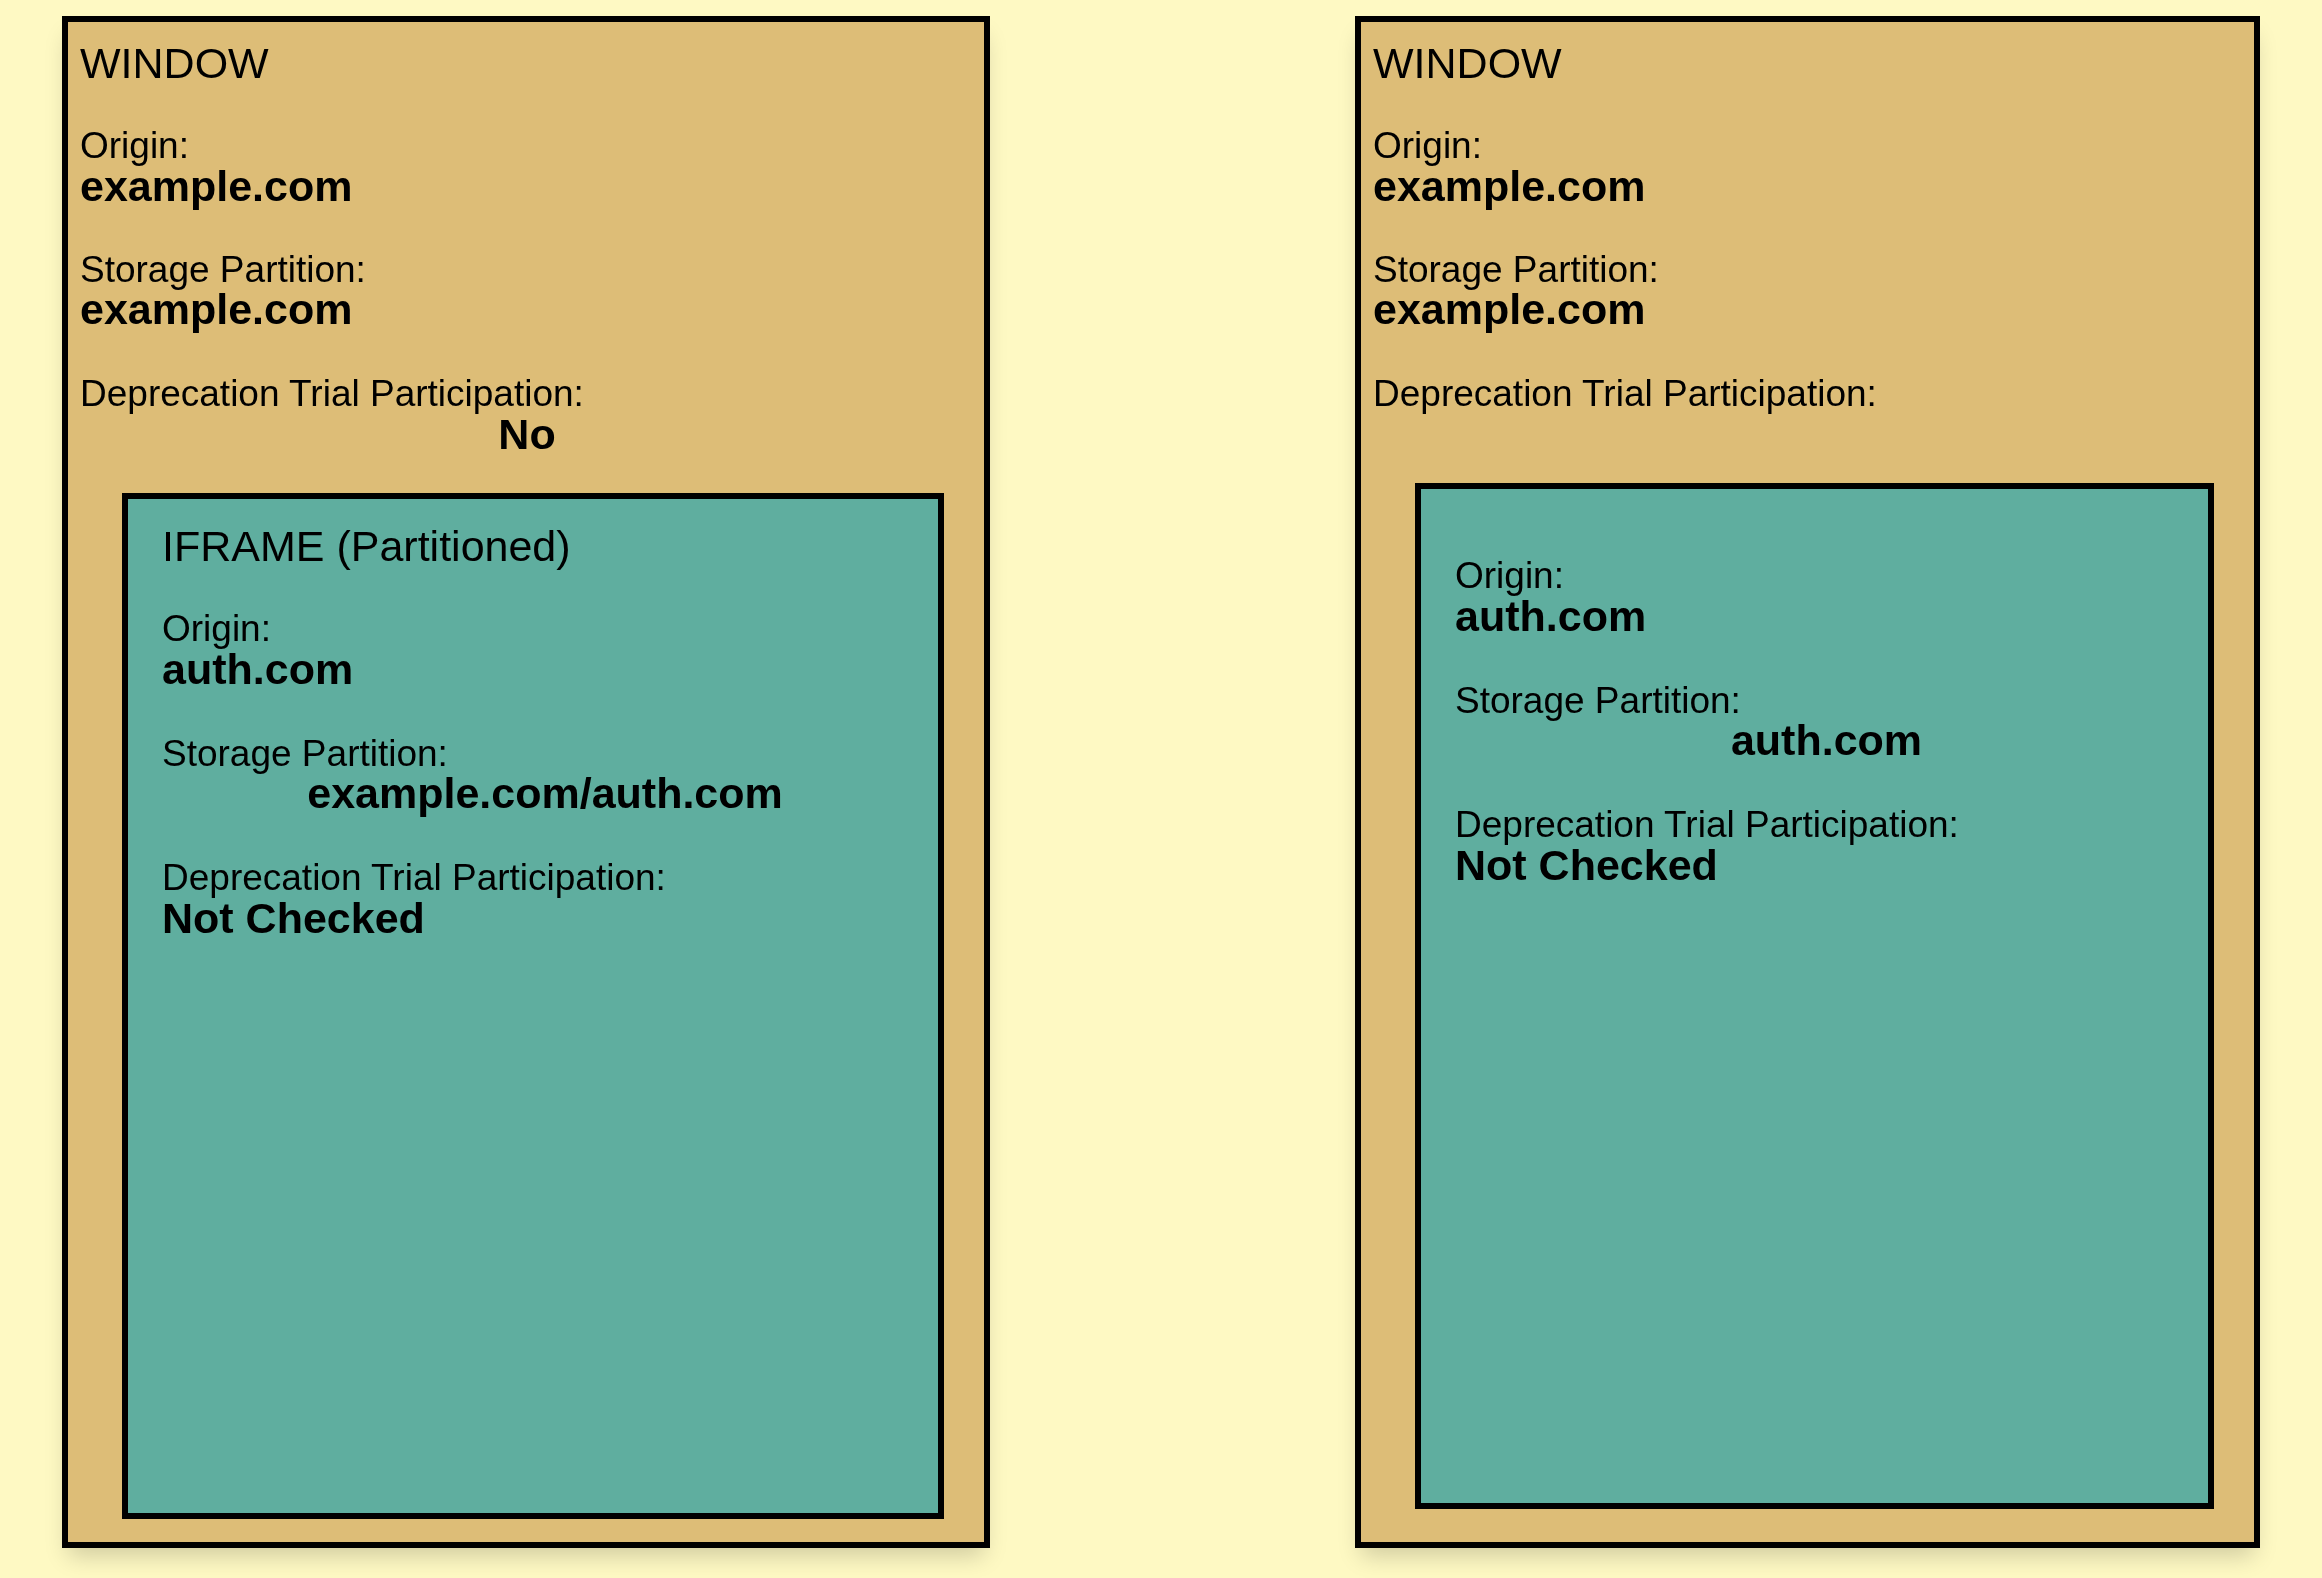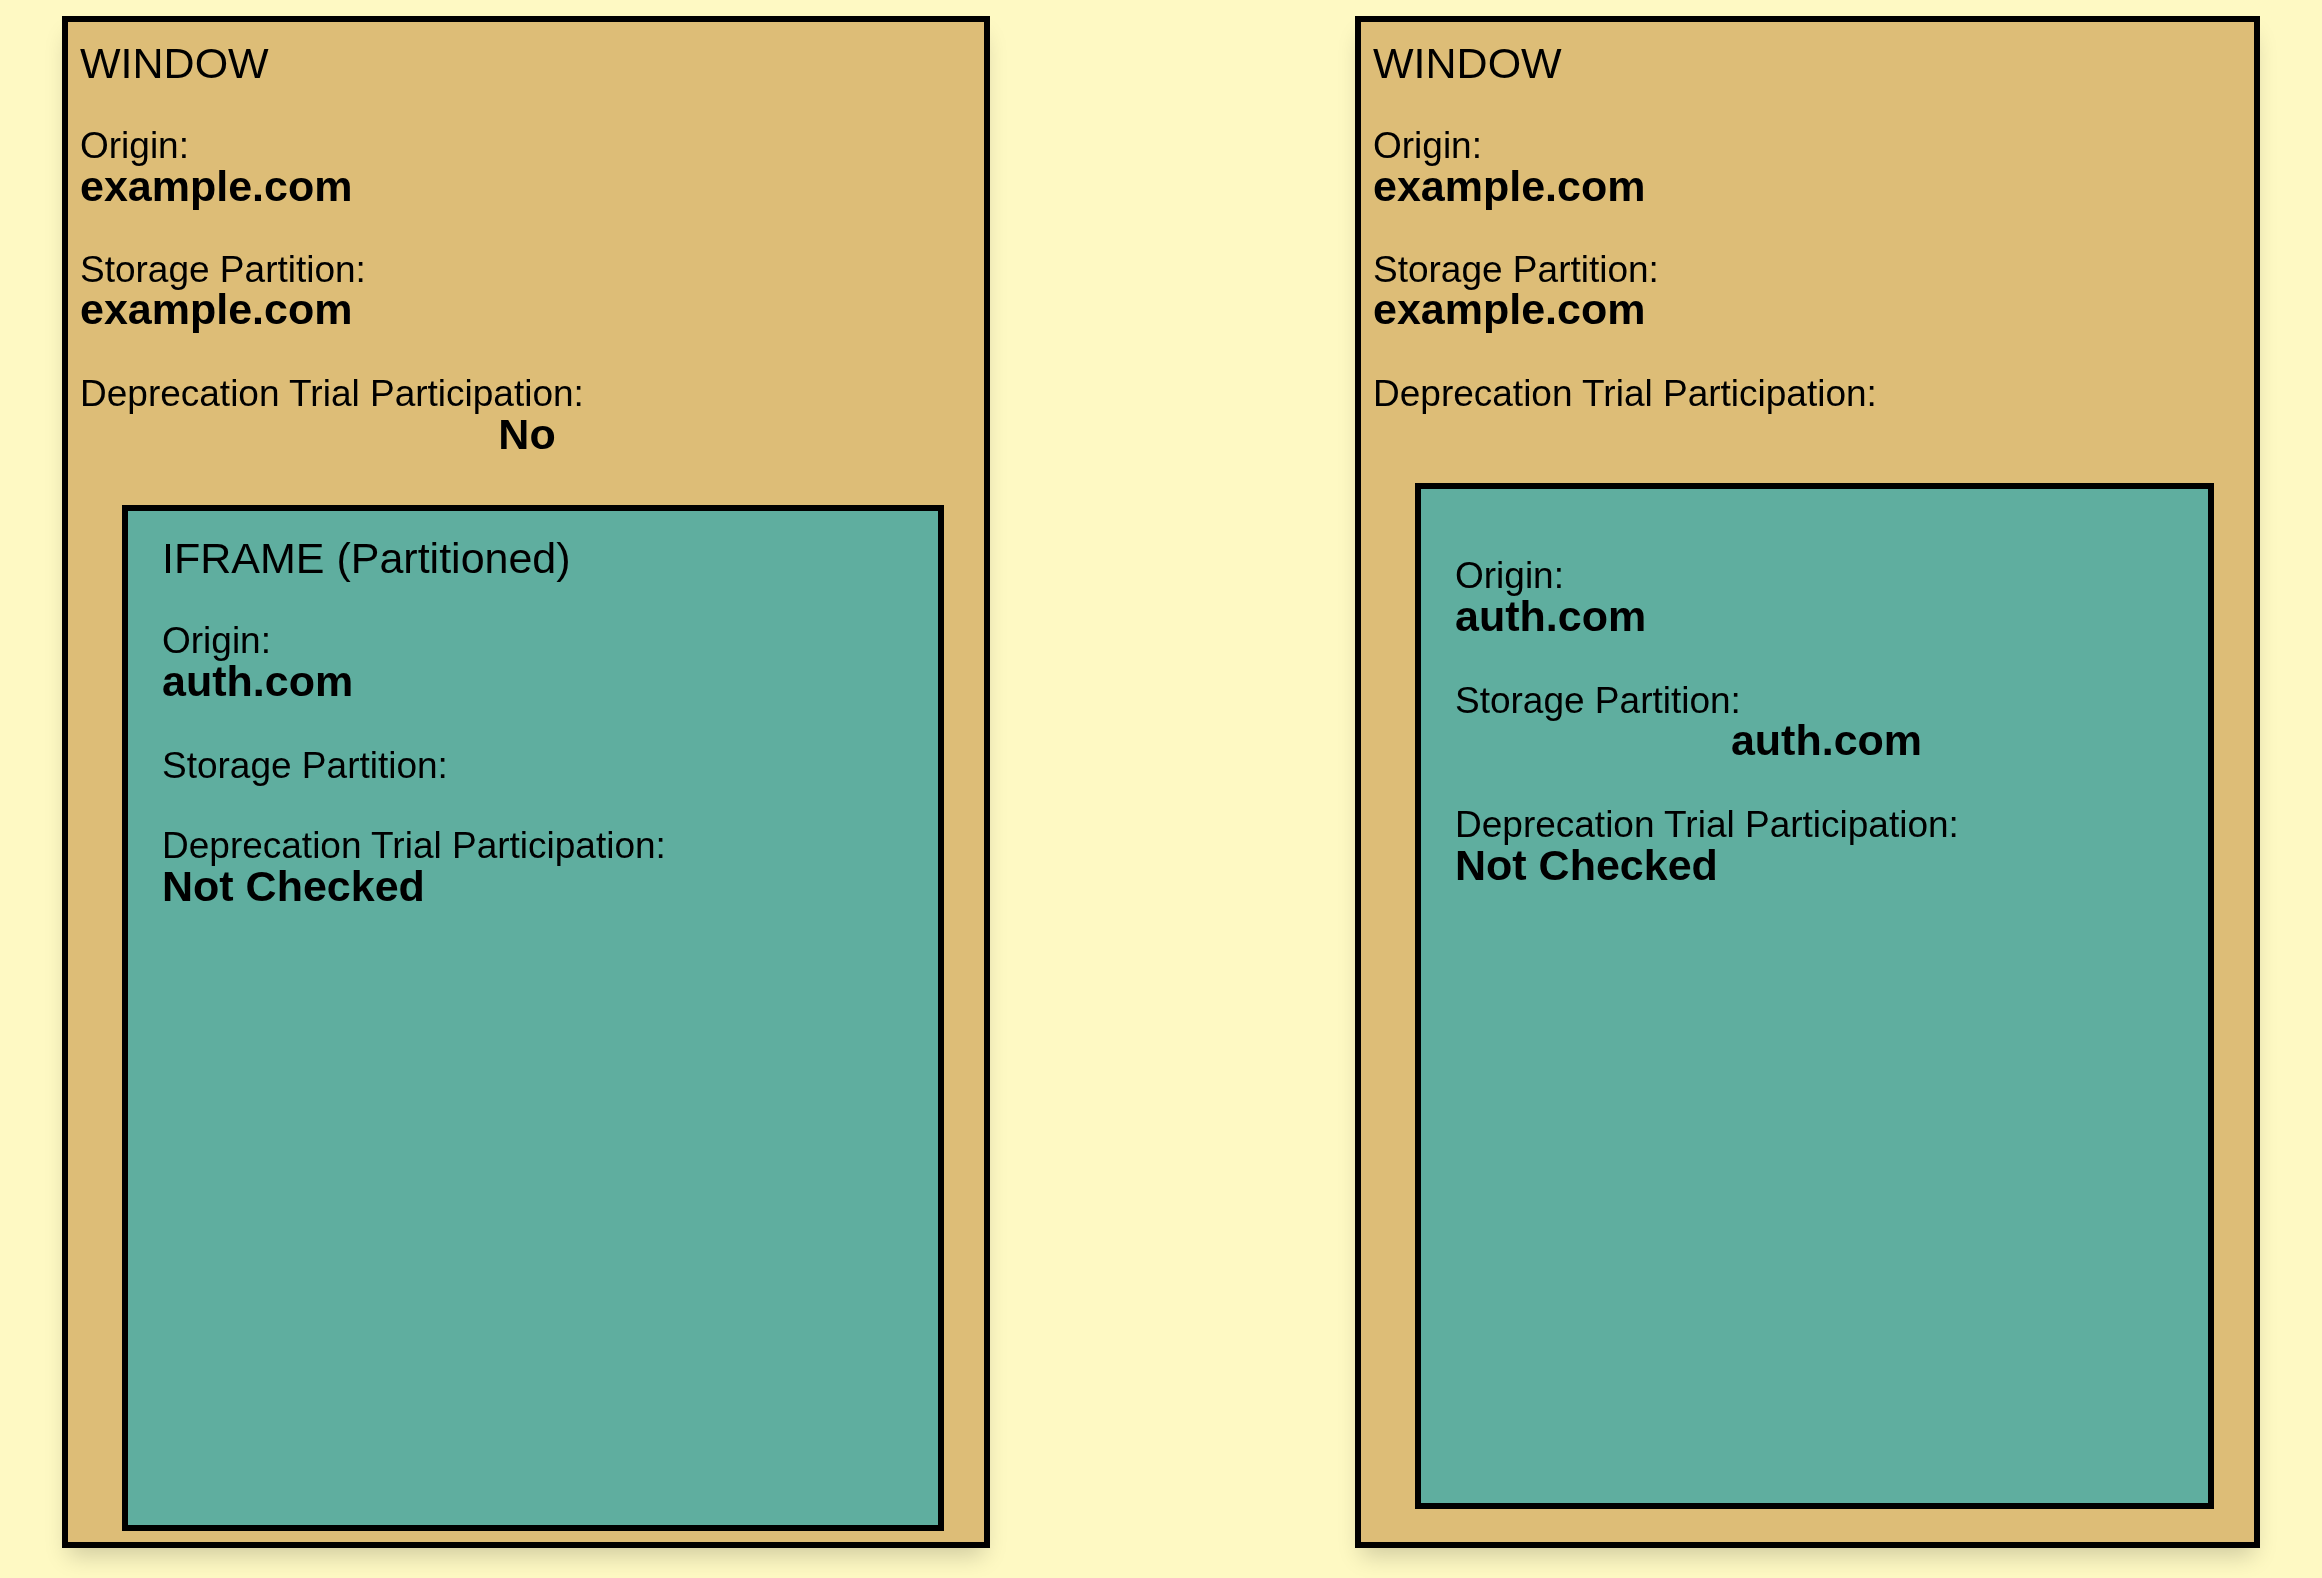--- a/index.html
+++ b/index.html
@@ -34,21 +34,21 @@
   #window-left  { left: 62px;   top: 16px; width: 928px; height: 1532px; }
   #window-right { left: 1355px; top: 16px; width: 905px; height: 1532px; }
 
   
   .iframe-box {
     position: absolute;
     background: var(--teal);
     border: 6px solid #000000;
     box-sizing: border-box;
   }
-  #window-left  .iframe-box { left: 54px; top: 483px; width: 822px; height: 1026px; }
+  #window-left  .iframe-box { left: 54px; top: 471px; width: 822px; height: 1026px; }
   #window-right .iframe-box { left: 54px; top: 461px; width: 799px; height: 1026px; }
 
   
   .win-content {
     position: absolute;
     left: 12px;
     top: 20px;
     right: 10px;
   }
   .frame-content {
@@ -126,20 +126,21 @@
       <div class="frame-content">
         <div class="heading">IFRAME (Partitioned)</div>
 
         <div class="field f-origin">
           <div class="field-label">Origin:</div>
           <div class="field-value">auth.com</div>
         </div>
 
         <div class="field f-storage">
           <div class="field-label">Storage Partition:</div>
+          <div class="field-value bold">example.com/auth.com</div>
         </div>
 
         <div class="field f-trial">
           <div class="field-label">Deprecation Trial Participation:</div>
           <div class="field-value">Not Checked</div>
         </div>
       </div>
     </div>
   </div>
 

